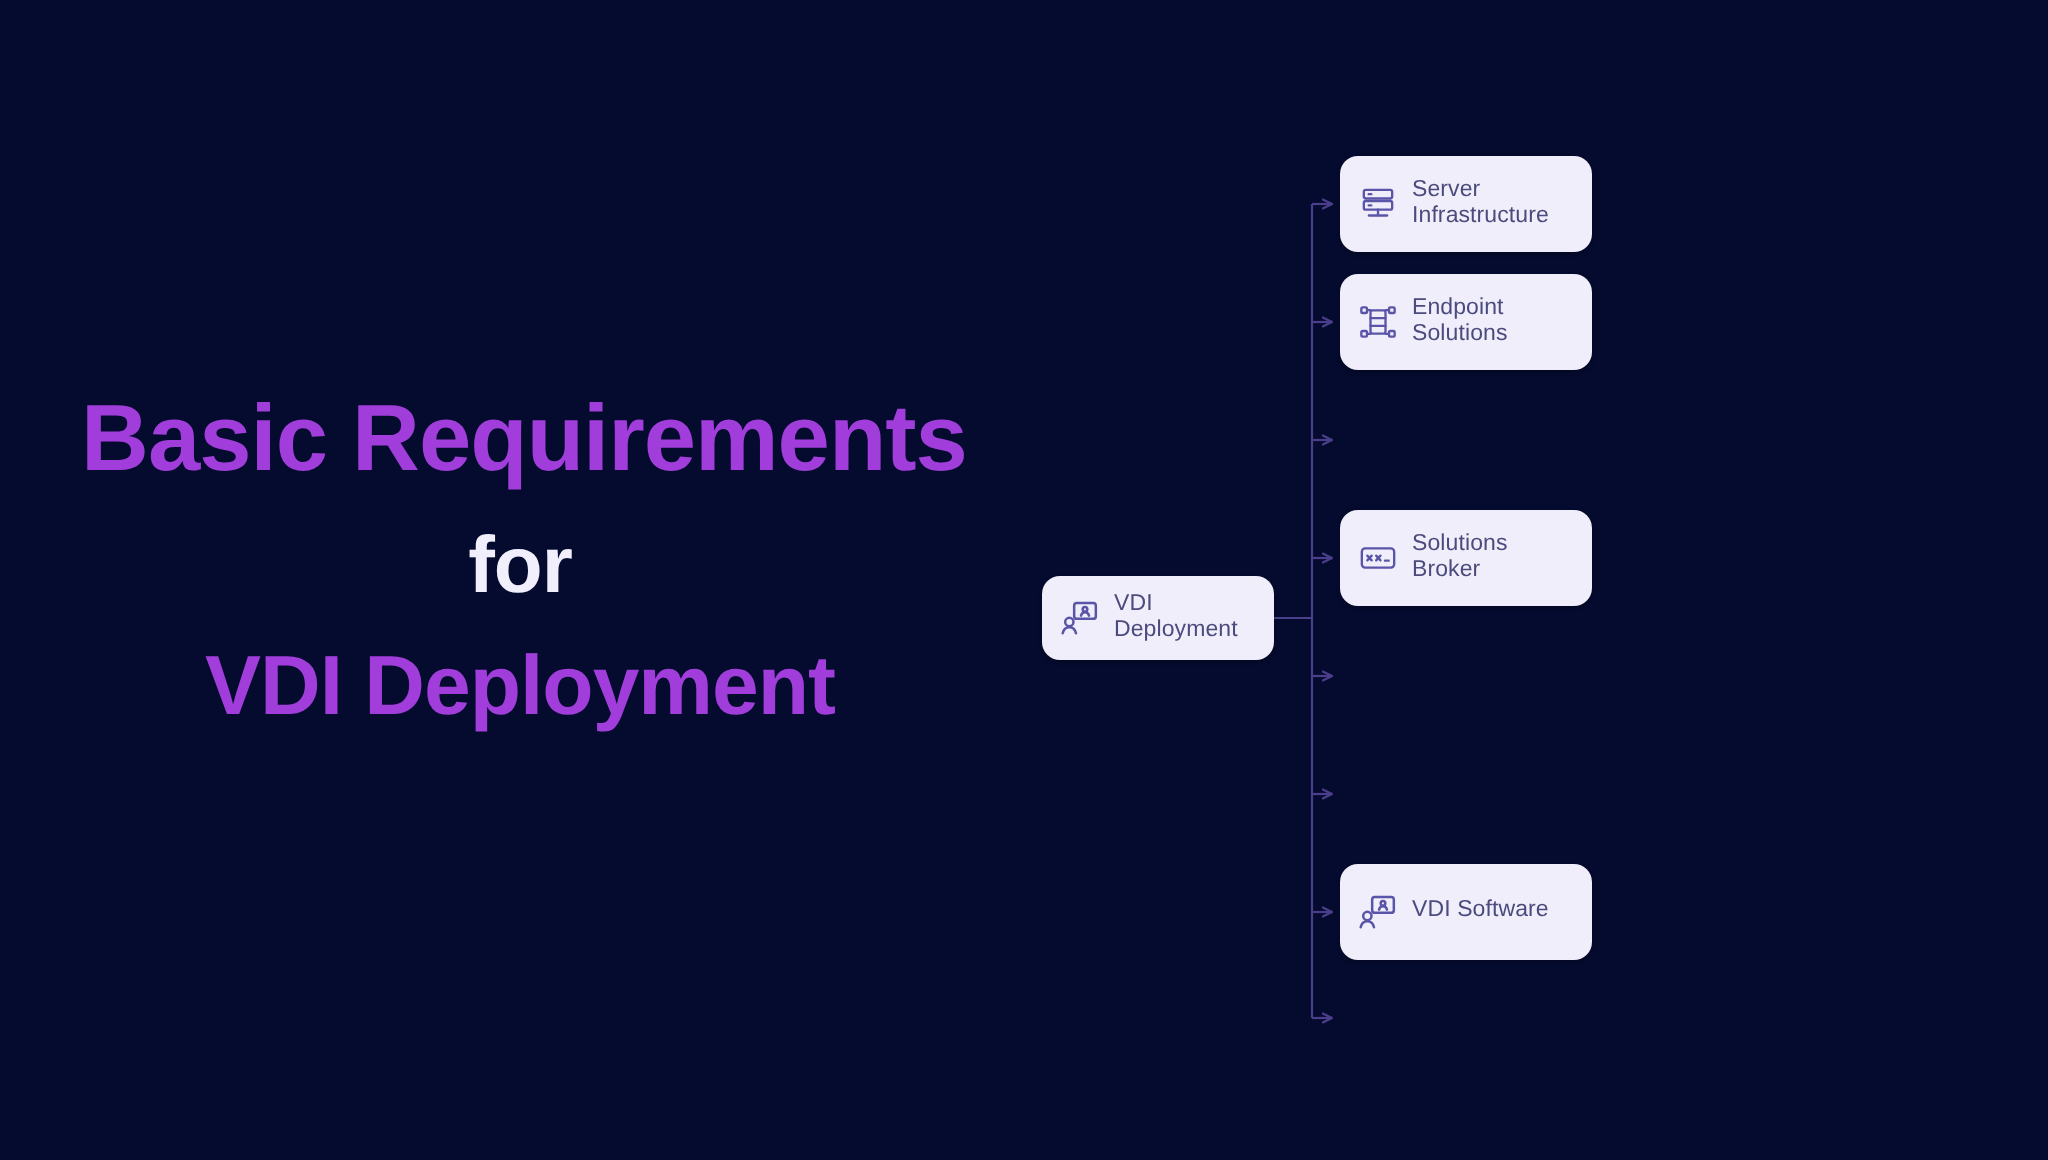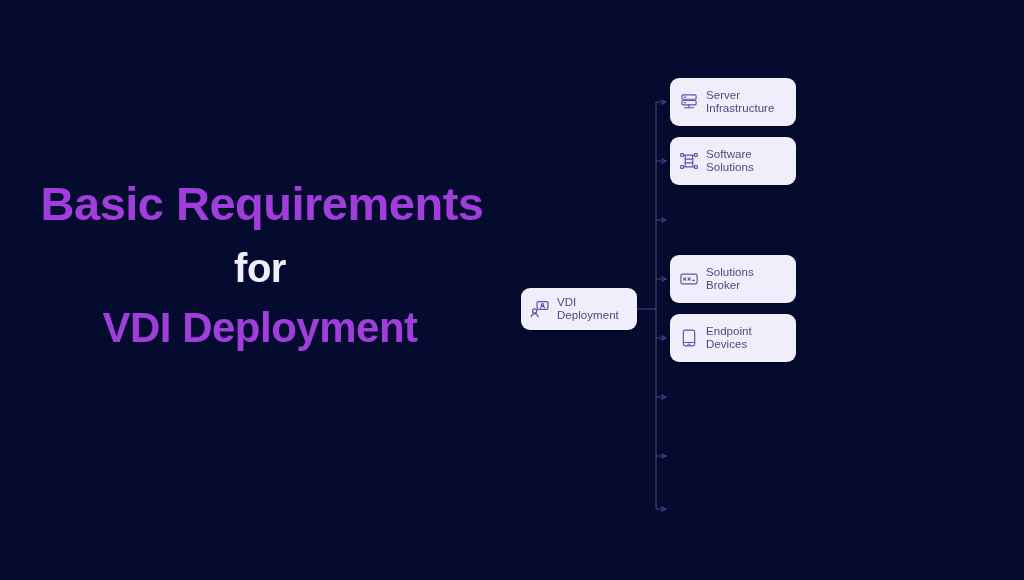--- a/index.html
+++ b/index.html
@@ -27,20 +27,21 @@
   .title-line {
     font-weight: bold;
     letter-spacing: -0.5px;
     line-height: 1.02;
     white-space: nowrap;
   }
   .title-line-1 {
     font-size: 47px;
     color: #a13ddb;
     margin-left: 4px;
+    margin-top: 15px;
   }
   .title-line-2 {
     font-size: 40px;
     color: #f1effb;
     margin-top: 20px;
   }
   .title-line-3 {
     font-size: 42px;
     color: #a13ddb;
     margin-top: 18px;
@@ -165,44 +166,46 @@
         <svg viewBox="0 0 24 24" width="20" height="20" fill="none" stroke="currentColor" stroke-width="1.4" stroke-linecap="round" stroke-linejoin="round">
           <rect x="7.5" y="5" width="9" height="14" rx="1.4"></rect>
           <path d="M7.5 9.7h9M7.5 14.3h9"></path>
           <rect x="2" y="3.2" width="3.4" height="3.4" rx="0.8"></rect>
           <rect x="18.6" y="3.2" width="3.4" height="3.4" rx="0.8"></rect>
           <rect x="2" y="17.4" width="3.4" height="3.4" rx="0.8"></rect>
           <rect x="18.6" y="17.4" width="3.4" height="3.4" rx="0.8"></rect>
           <path d="M5.4 4.9h2.1M16.5 4.9h2.1M5.4 19.1h2.1M16.5 19.1h2.1"></path>
         </svg>
       </span>
-      <span class="node-label">Software Solutions</span>
+      <span class="node-label">Endpoint Solutions</span>
     </div>
 
 
     <div class="node node-leaf" style="top:195px">
       <span class="node-icon">
         <svg viewBox="0 0 24 24" width="20" height="20" fill="none" stroke="currentColor" stroke-width="1.4" stroke-linecap="round" stroke-linejoin="round">
           <rect x="2.3" y="6.2" width="19.4" height="11.6" rx="2"></rect>
           <path d="M5.6 10.6l2.6 2.8M8.2 10.6l-2.6 2.8"></path>
           <path d="M10.9 10.6l2.6 2.8M13.5 10.6l-2.6 2.8"></path>
           <path d="M16.2 13.6h2.2"></path>
         </svg>
       </span>
       <span class="node-label">Solutions Broker</span>
     </div>
 
-    <div class="node node-leaf" style="top:254px">
-      <span class="node-icon">
-        <svg viewBox="0 0 24 24" width="20" height="20" fill="none" stroke="currentColor" stroke-width="1.4" stroke-linecap="round" stroke-linejoin="round">
-          <rect x="5.2" y="2.6" width="13.6" height="18.8" rx="2.2"></rect>
-          <path d="M5.2 17.4h13.6"></path>
-          <path d="M10.6 19.5h2.8"></path>
-        </svg>
-      </span>
-      <span class="node-label">Endpoint Devices</span>
-    </div>
-
-
+
+
+    <div class="node node-leaf" style="top:372px">
+      <span class="node-icon">
+        <svg viewBox="0 0 24 24" width="20" height="20" fill="none" stroke="currentColor" stroke-width="1.5" stroke-linecap="round" stroke-linejoin="round">
+          <rect x="8.5" y="3" width="13" height="9.5" rx="1.6"></rect>
+          <circle cx="15" cy="6.8" r="1.4"></circle>
+          <path d="M12.6 10.6c.4-1.3 1.3-2 2.4-2s2 .7 2.4 2"></path>
+          <circle cx="5.6" cy="14.4" r="2.5"></circle>
+          <path d="M1.6 21.2c.5-2.4 2.1-3.7 4-3.7s3.5 1.3 4 3.7"></path>
+        </svg>
+      </span>
+      <span class="node-label">VDI Software</span>
+    </div>
 
 
   </div>
 </div>
 
 </body></html>

